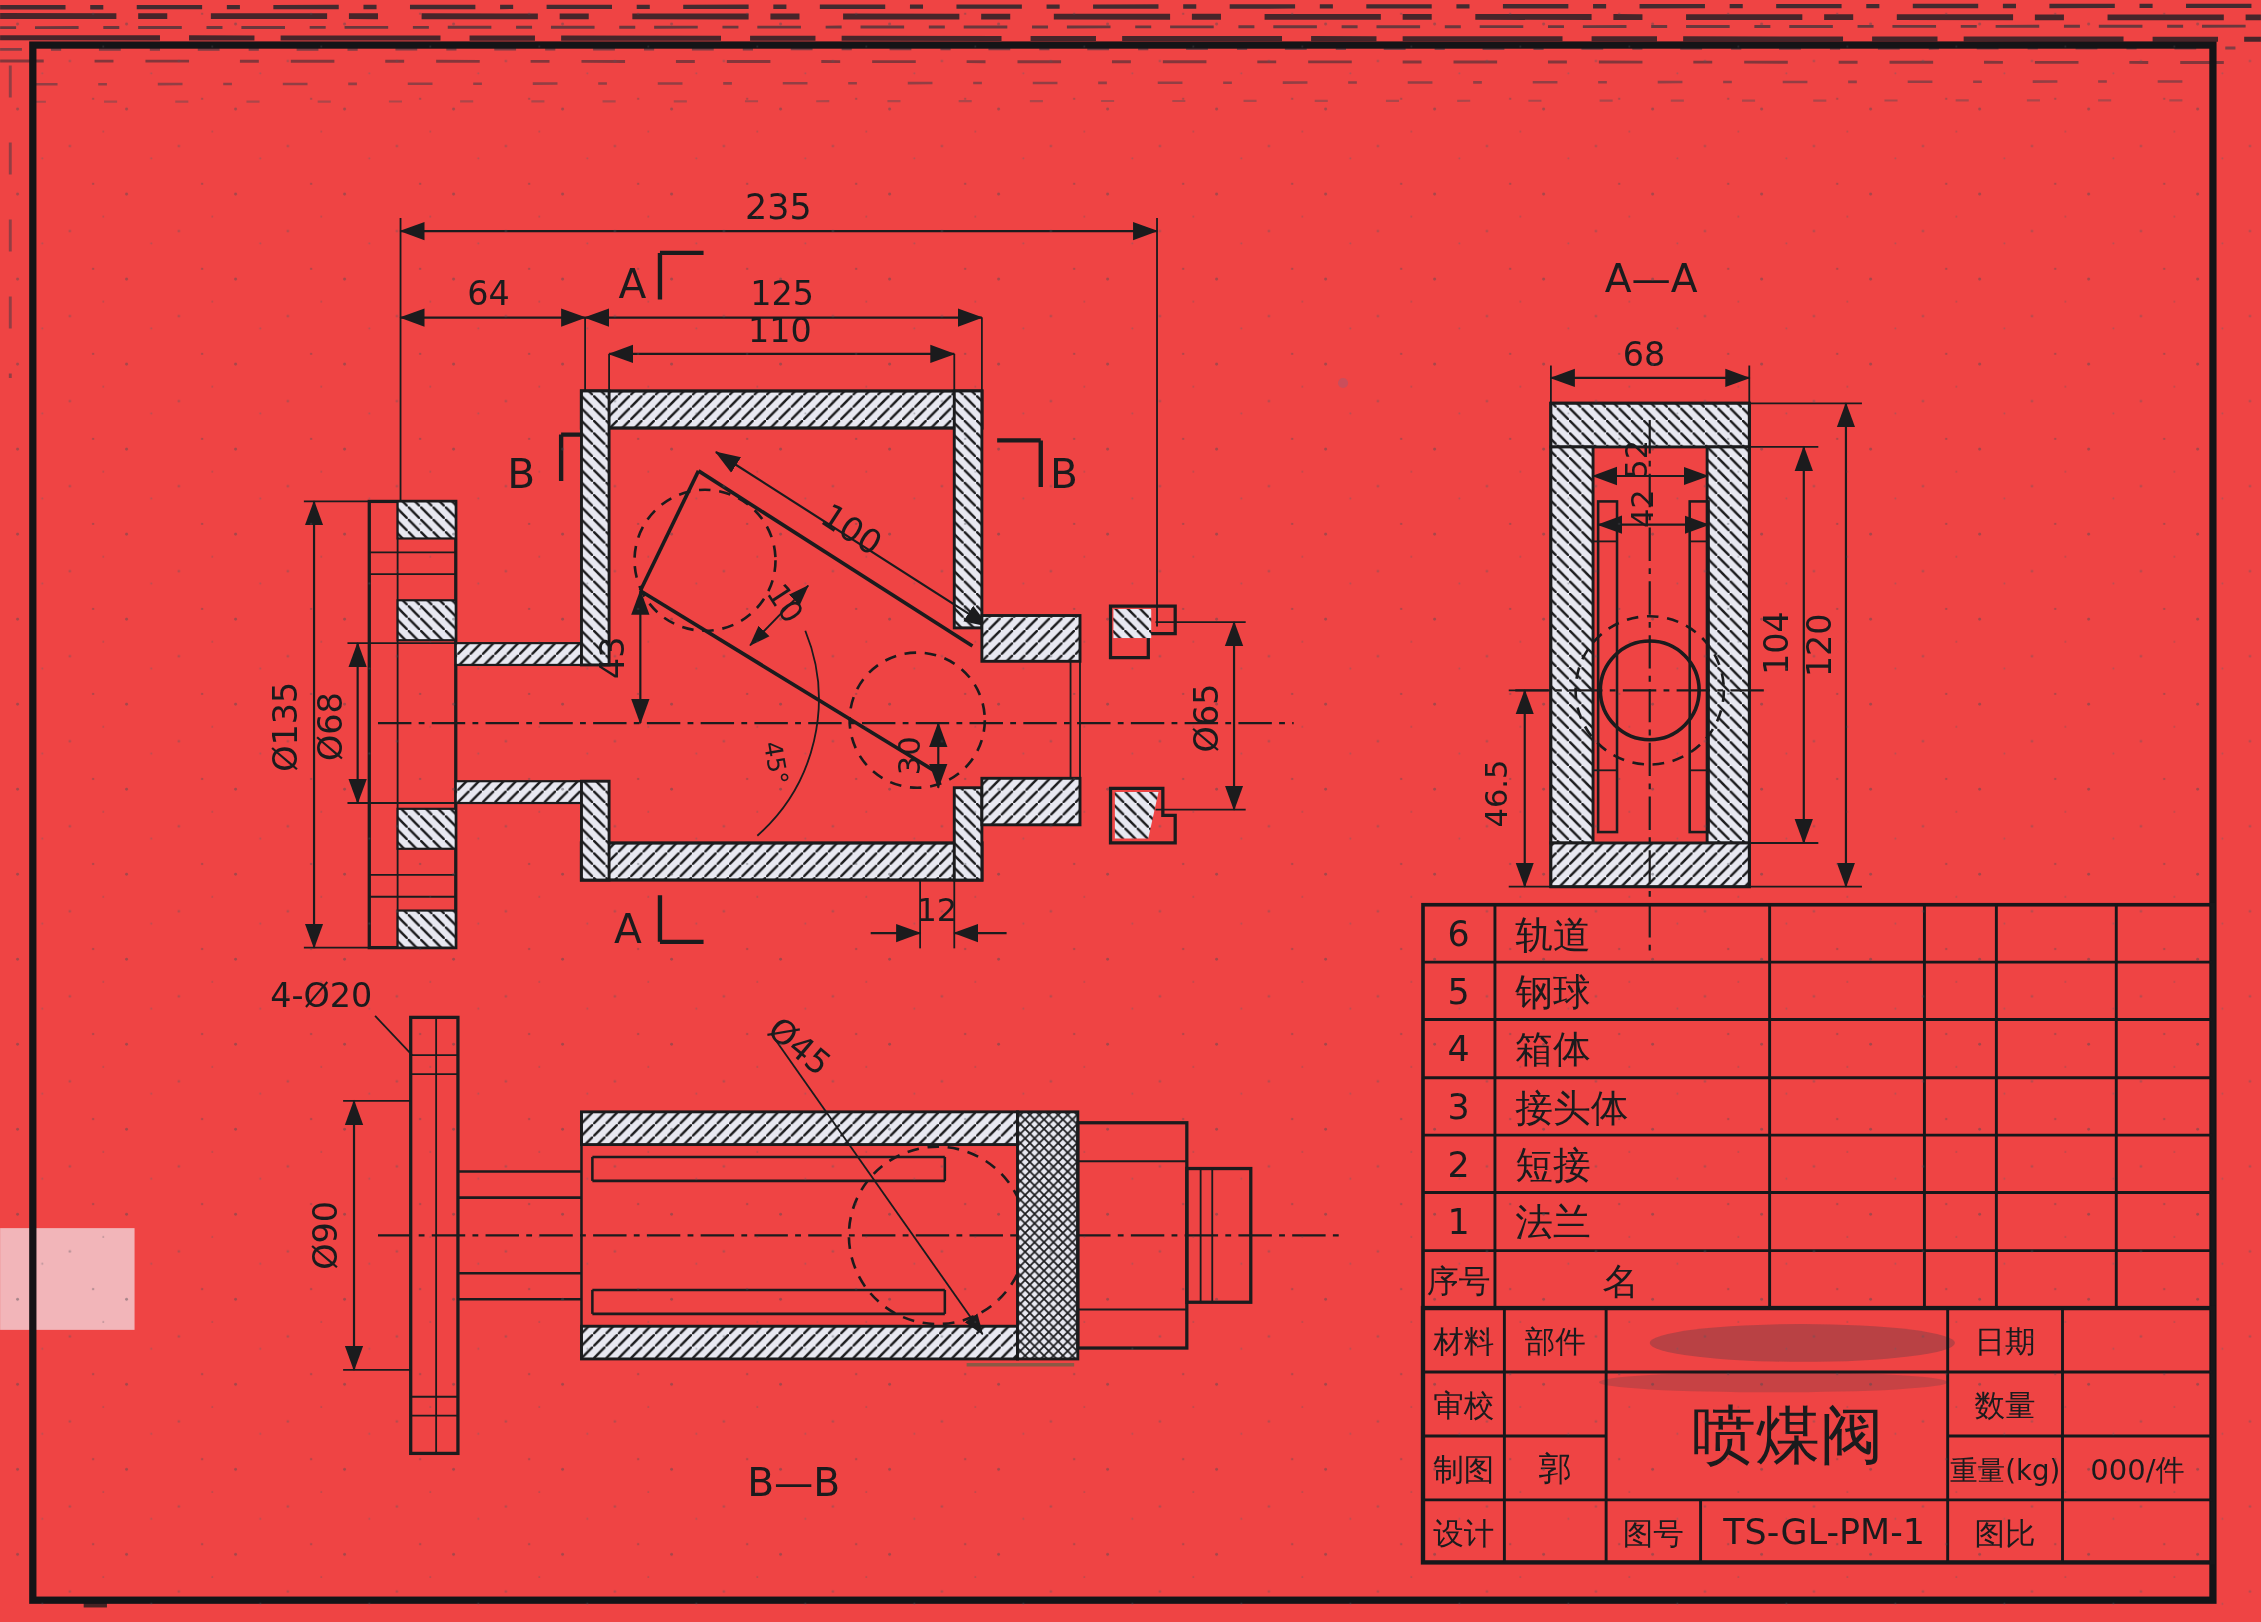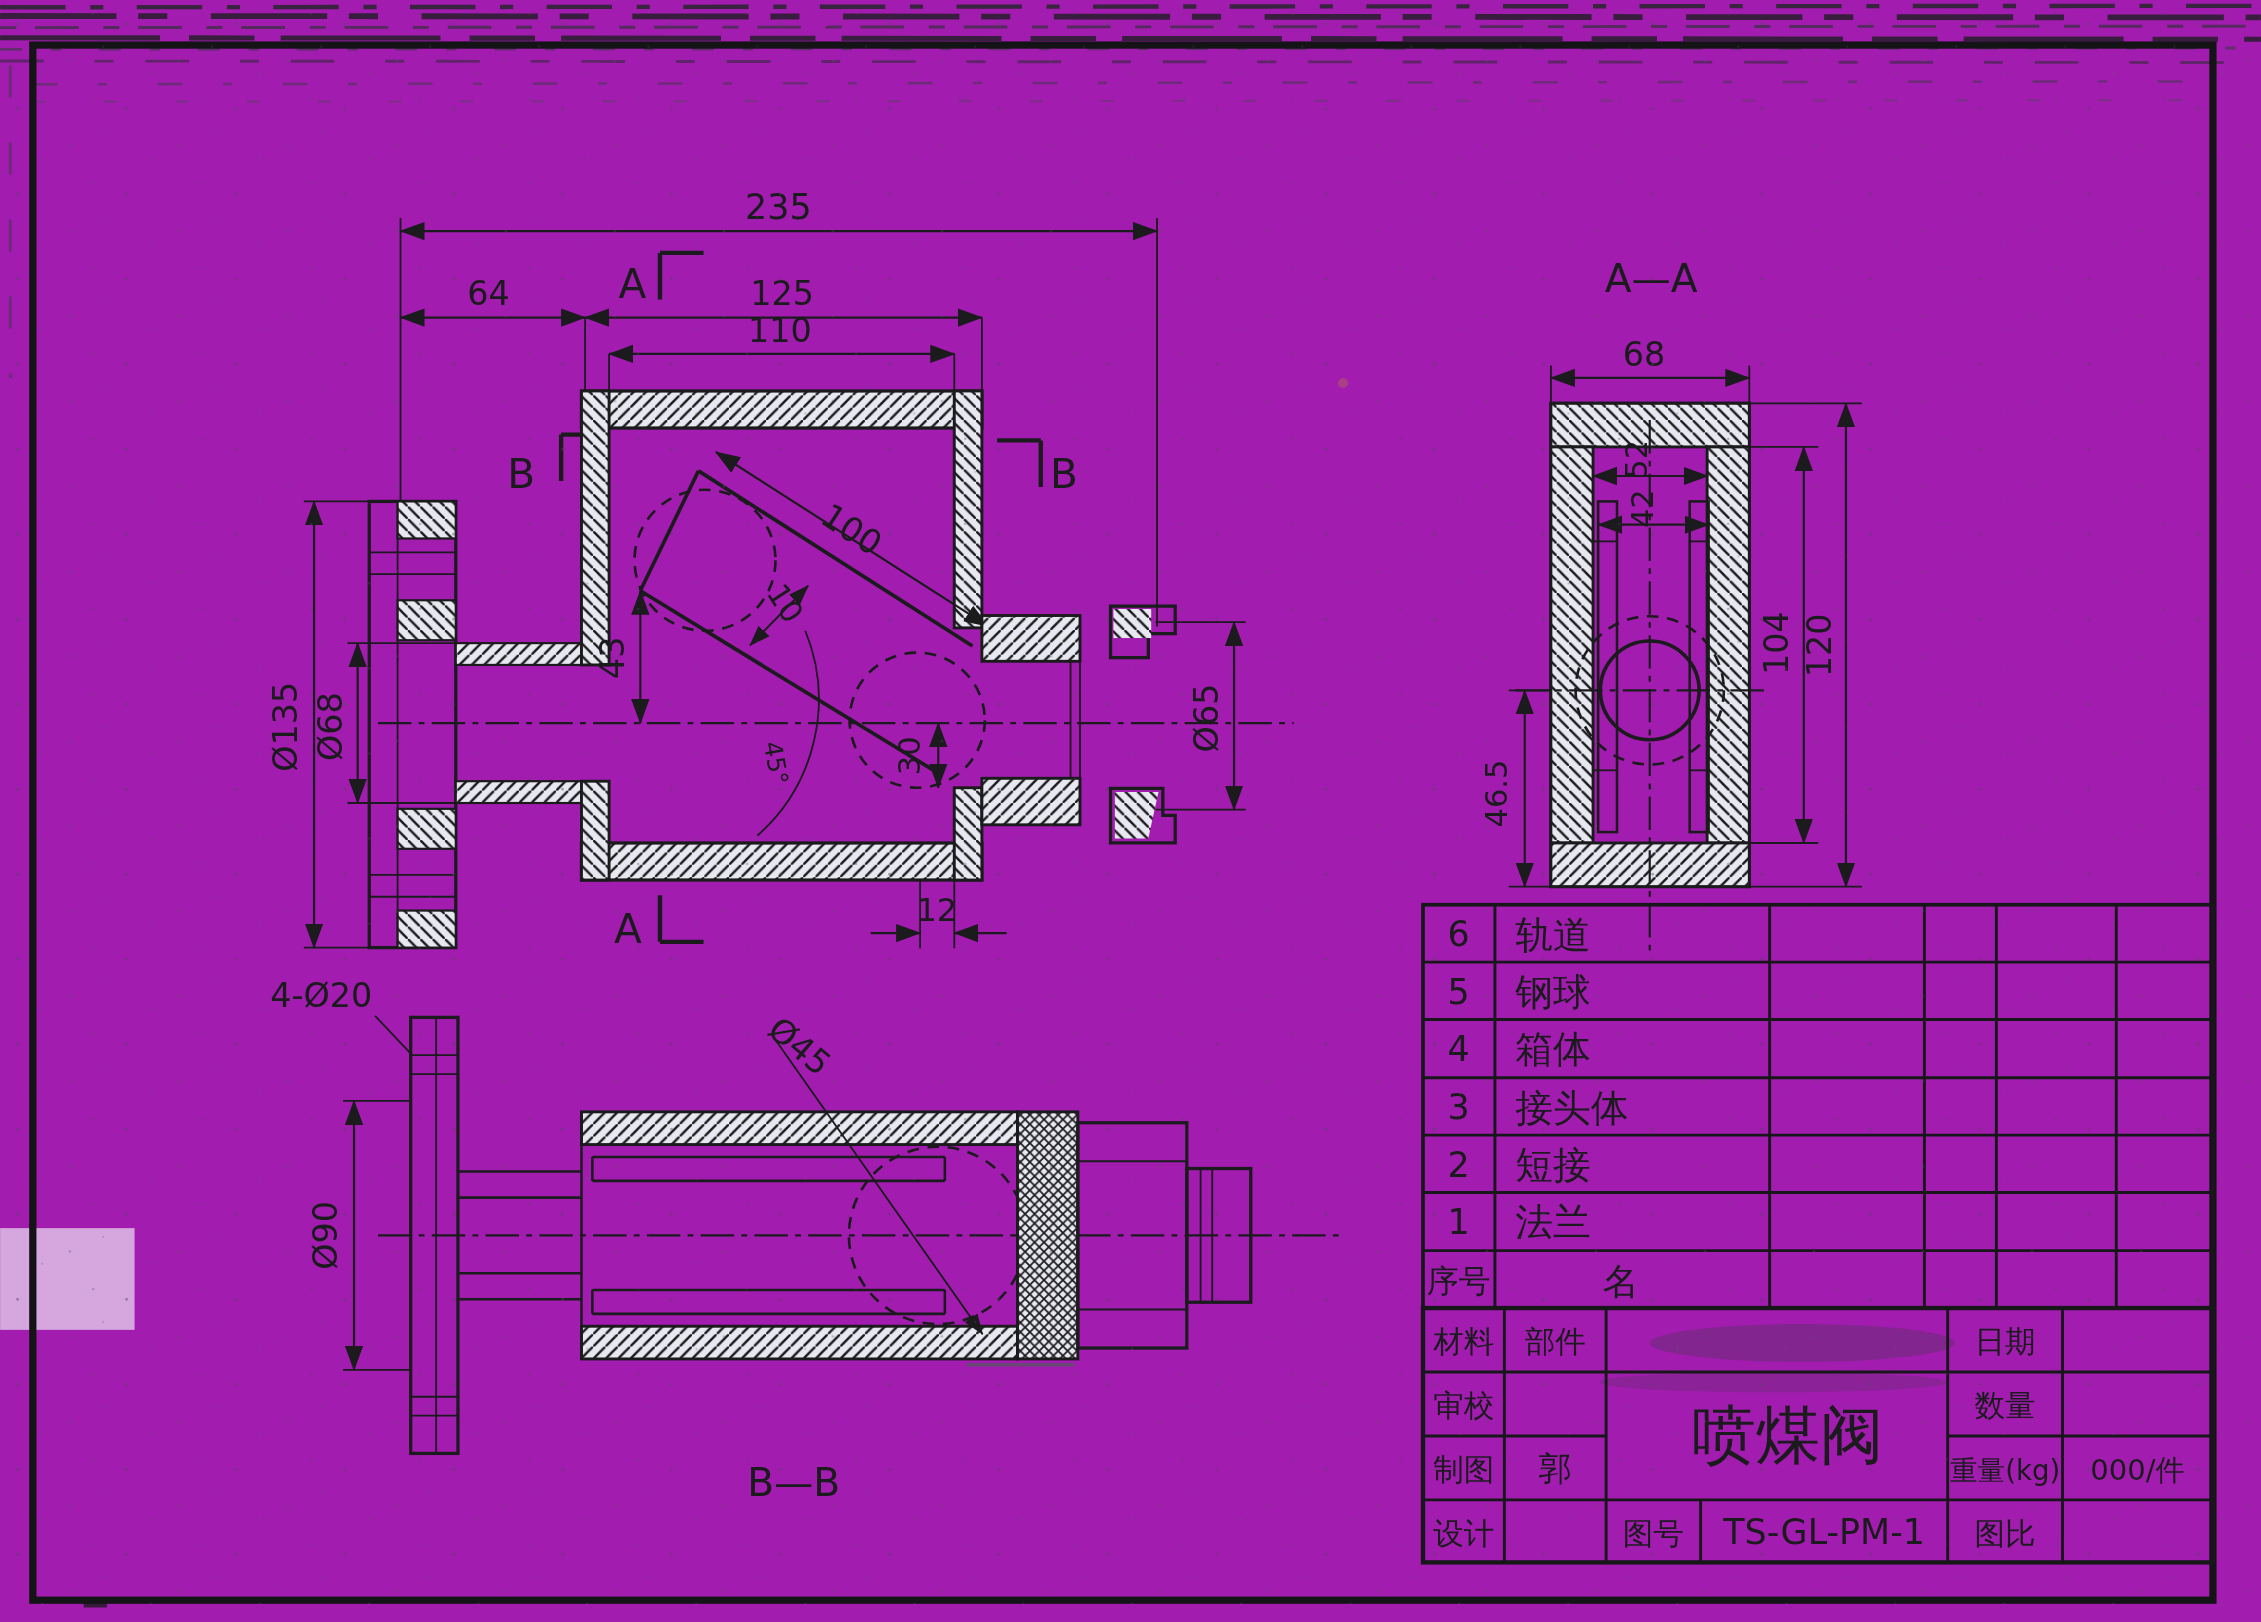--- a/index.html
+++ b/index.html
@@ -1,16 +1,16 @@
 <!DOCTYPE html>
 <html style="font-size:11.6px"><head>
 <meta charset="utf-8">
 <style>
   html,body{margin:0;padding:0;background:#cfcfd8;}
-  .sheet{position:relative;width:2261px;height:1622px;background:#a21caf;overflow:hidden;
+  .sheet{position:relative;width:2261px;height:1622px;background:#ef4444;overflow:hidden;
          font-family:"DejaVu Sans",sans-serif;}
   svg{position:absolute;left:0;top:0;}
   text{fill:#1b1b1d;font-family:"DejaVu Sans",sans-serif;}
   .ln{stroke:#1b1b1d;fill:none;}
   .dim{stroke:#1b1b1d;stroke-width:3;fill:none;}
   .thin{stroke:#1b1b1d;stroke-width:2.5;fill:none;}
   .outline{stroke:#1b1b1d;stroke-width:4.5;fill:none;}
   .cl{stroke:#1b1b1d;stroke-width:3;fill:none;stroke-dasharray:46 10 8 10;}
   .dash{stroke:#1b1b1d;stroke-width:3.6;fill:none;stroke-dasharray:16 12;}
   .tbl{stroke:#17171a;fill:none;}

